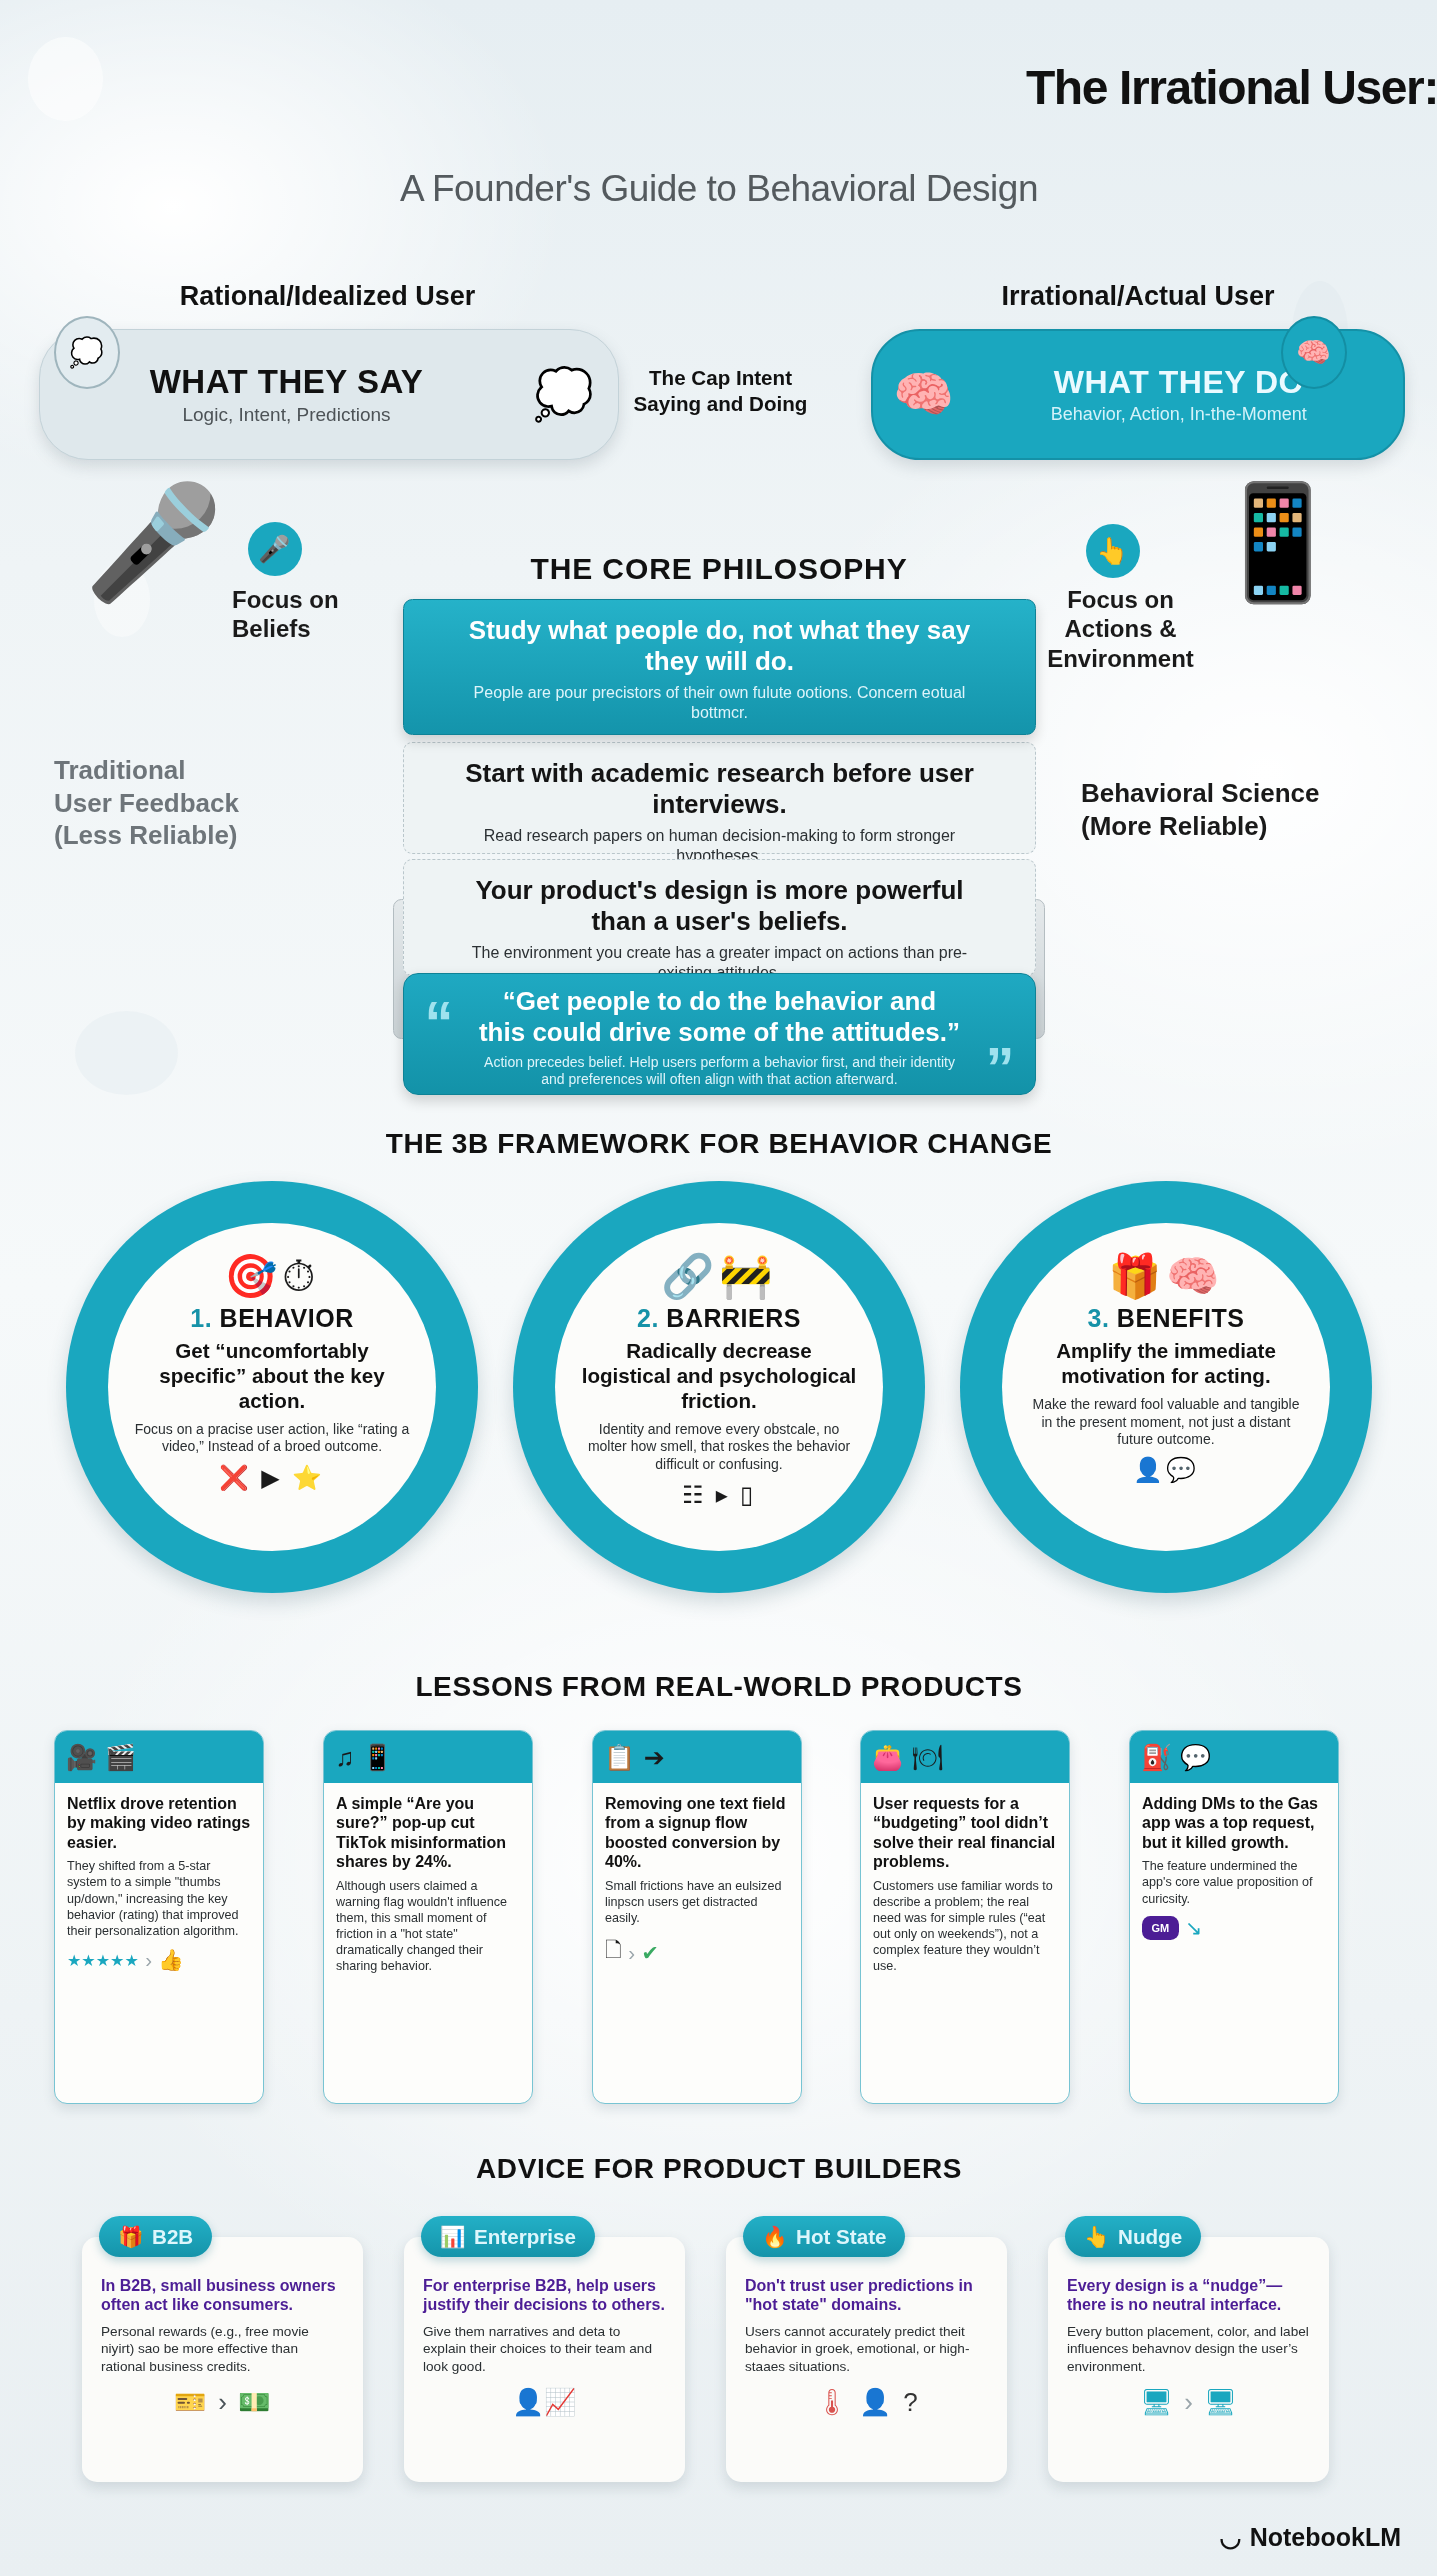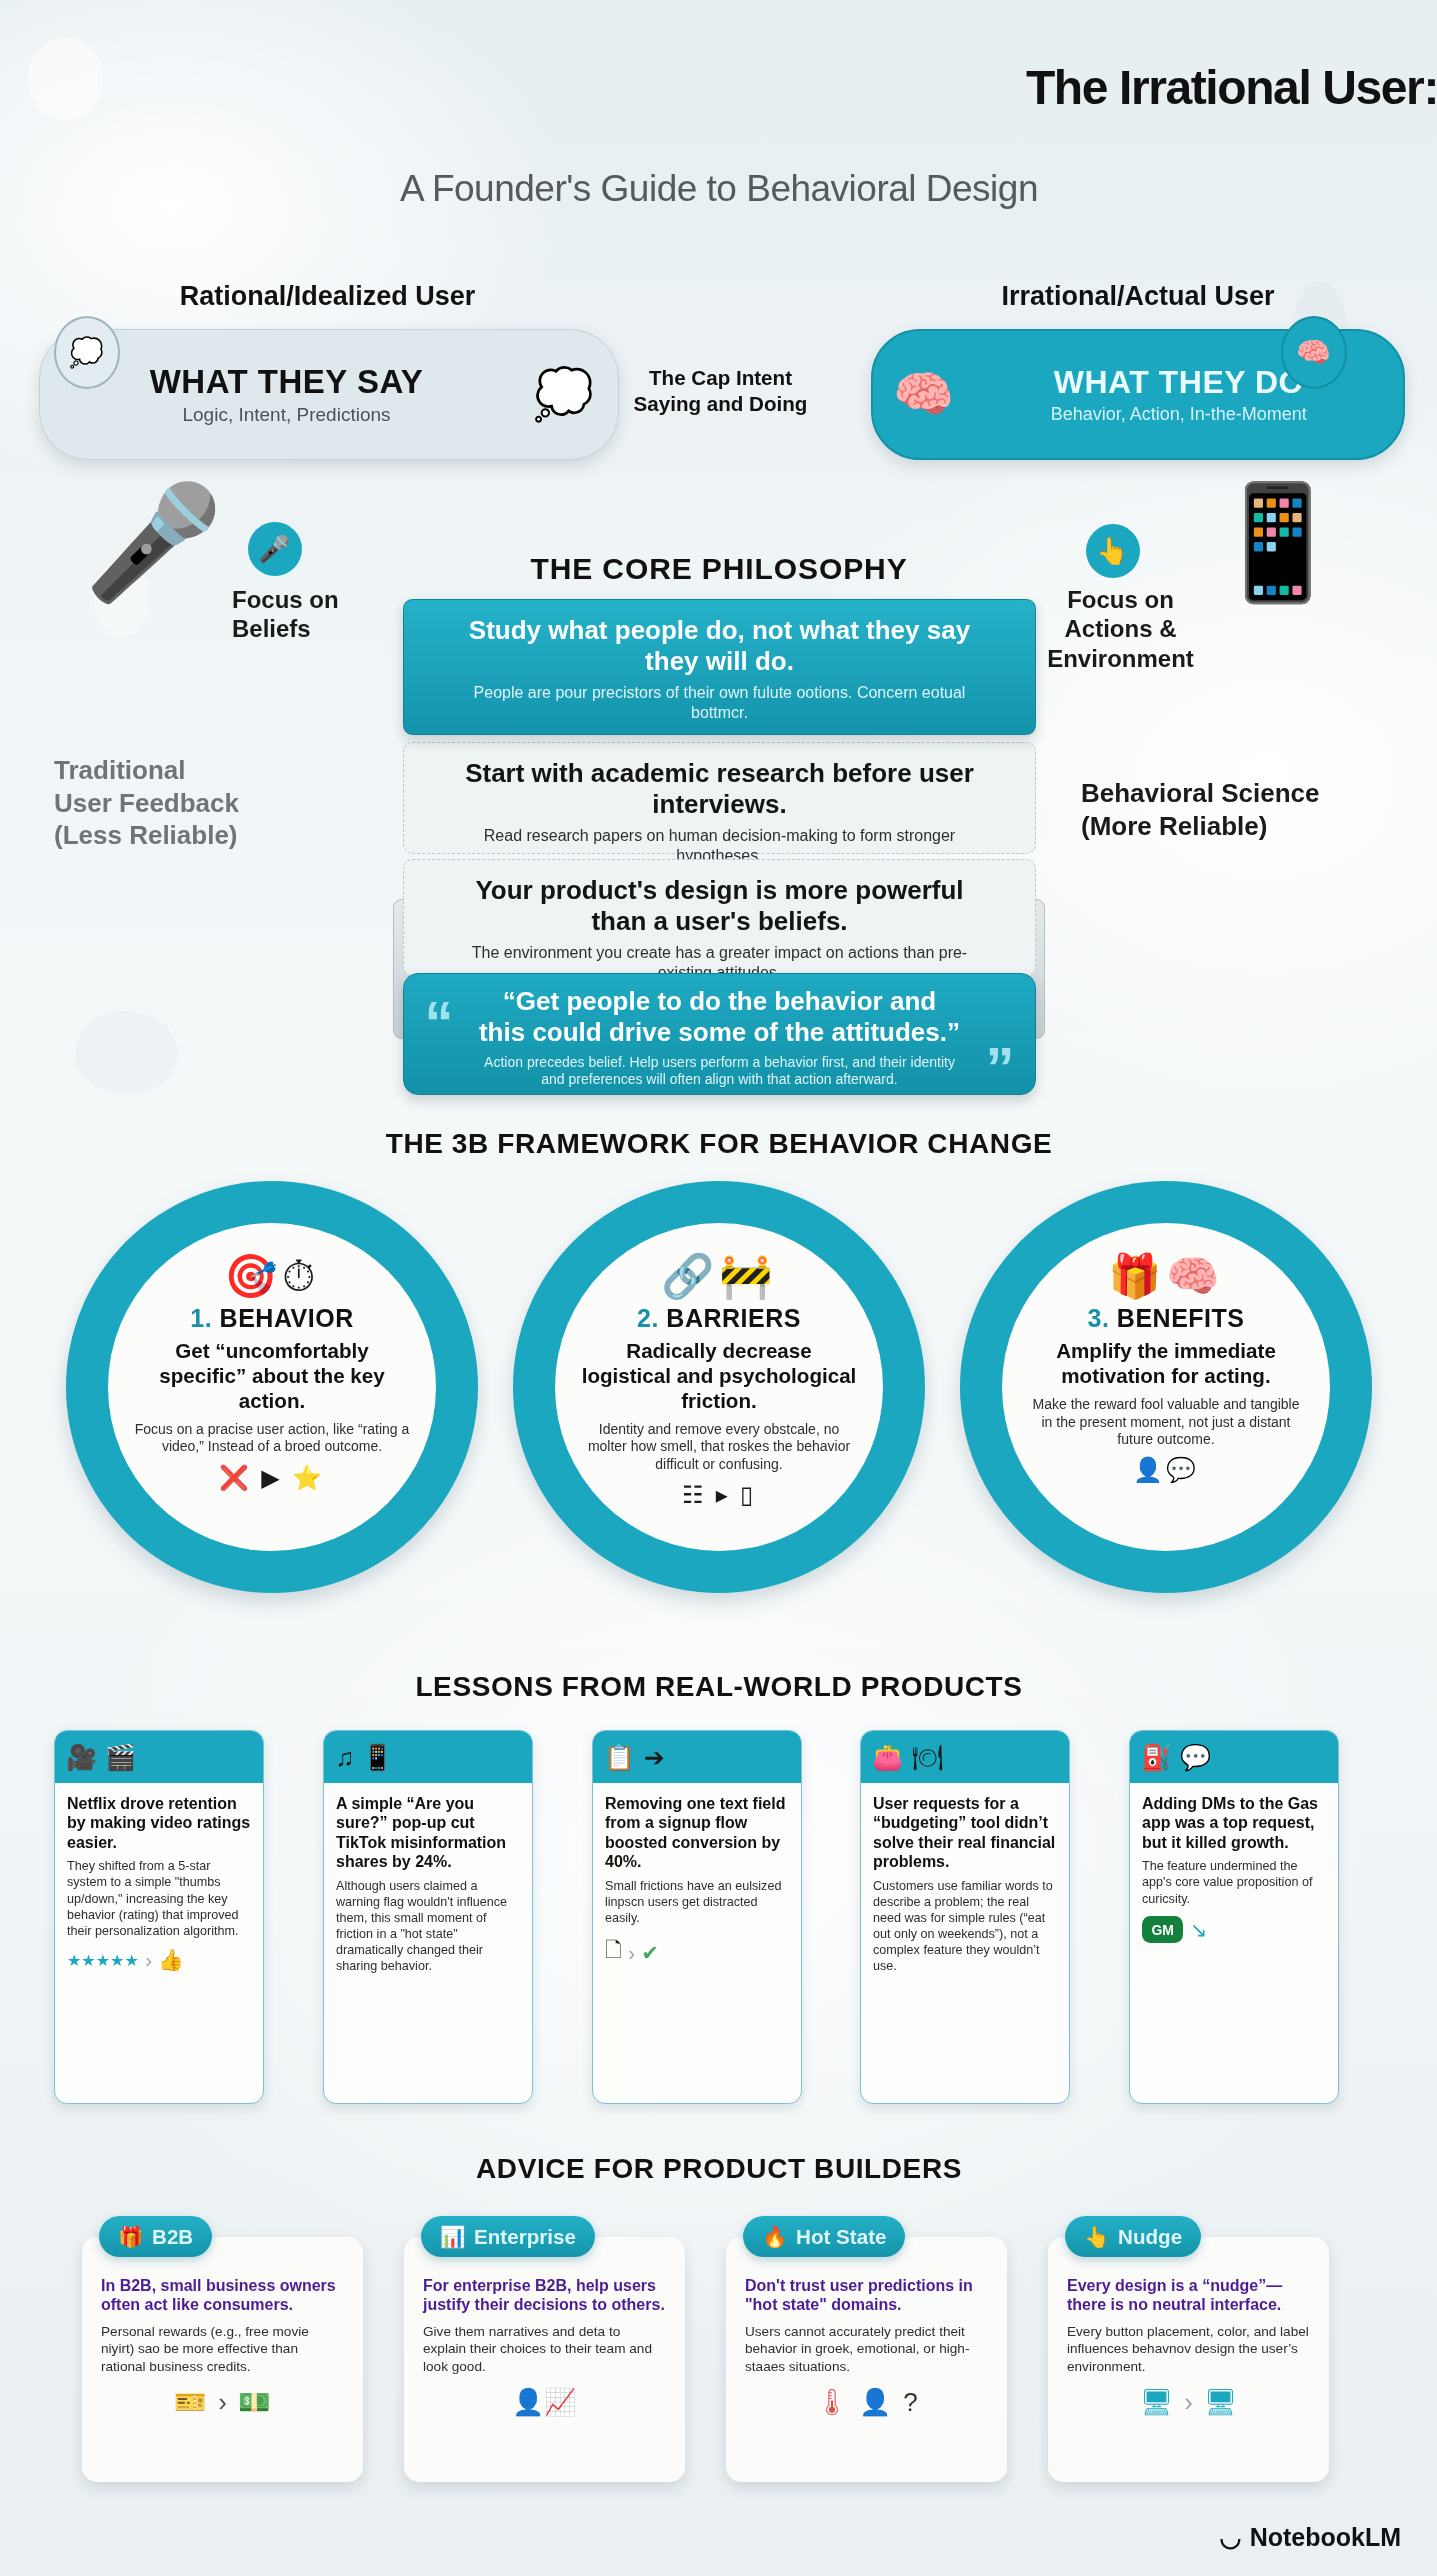--- a/index.html
+++ b/index.html
@@ -306,21 +306,21 @@
 
   <div class="lcard" style="left:1129px;top:1730px;height:374px;">
     <div class="hd">
         <span>⛽</span>
         <span>💬</span>
       </div>
     <div class="bd">
       <div class="t">Adding DMs to the Gas app was a top request, but it killed growth.</div>
       <div class="p">The feature undermined the app's core value proposition of curicsity.</div>
       <div class="vis">
-          <span style="font-size:14px;font-weight:bold;background:#15803d;color:#fff;border-radius:8.4px;padding:5.6px 9.4px;">GM</span>
+          <span style="font-size:11px;font-weight:bold;background:#4c1d95;color:#fff;border-radius:8.4px;padding:5.6px 9.4px;">GM</span>
           <span style="color:#1aa7bf;">↘</span>
         </div>
     </div>
   </div>
 
   <div class="sec-title" style="top:2153px;">ADVICE FOR PRODUCT BUILDERS</div>
 
   <div class="acard" style="left:82px;top:2237px;height:245px;">
     <div class="atag">
         <span>🎁</span>

